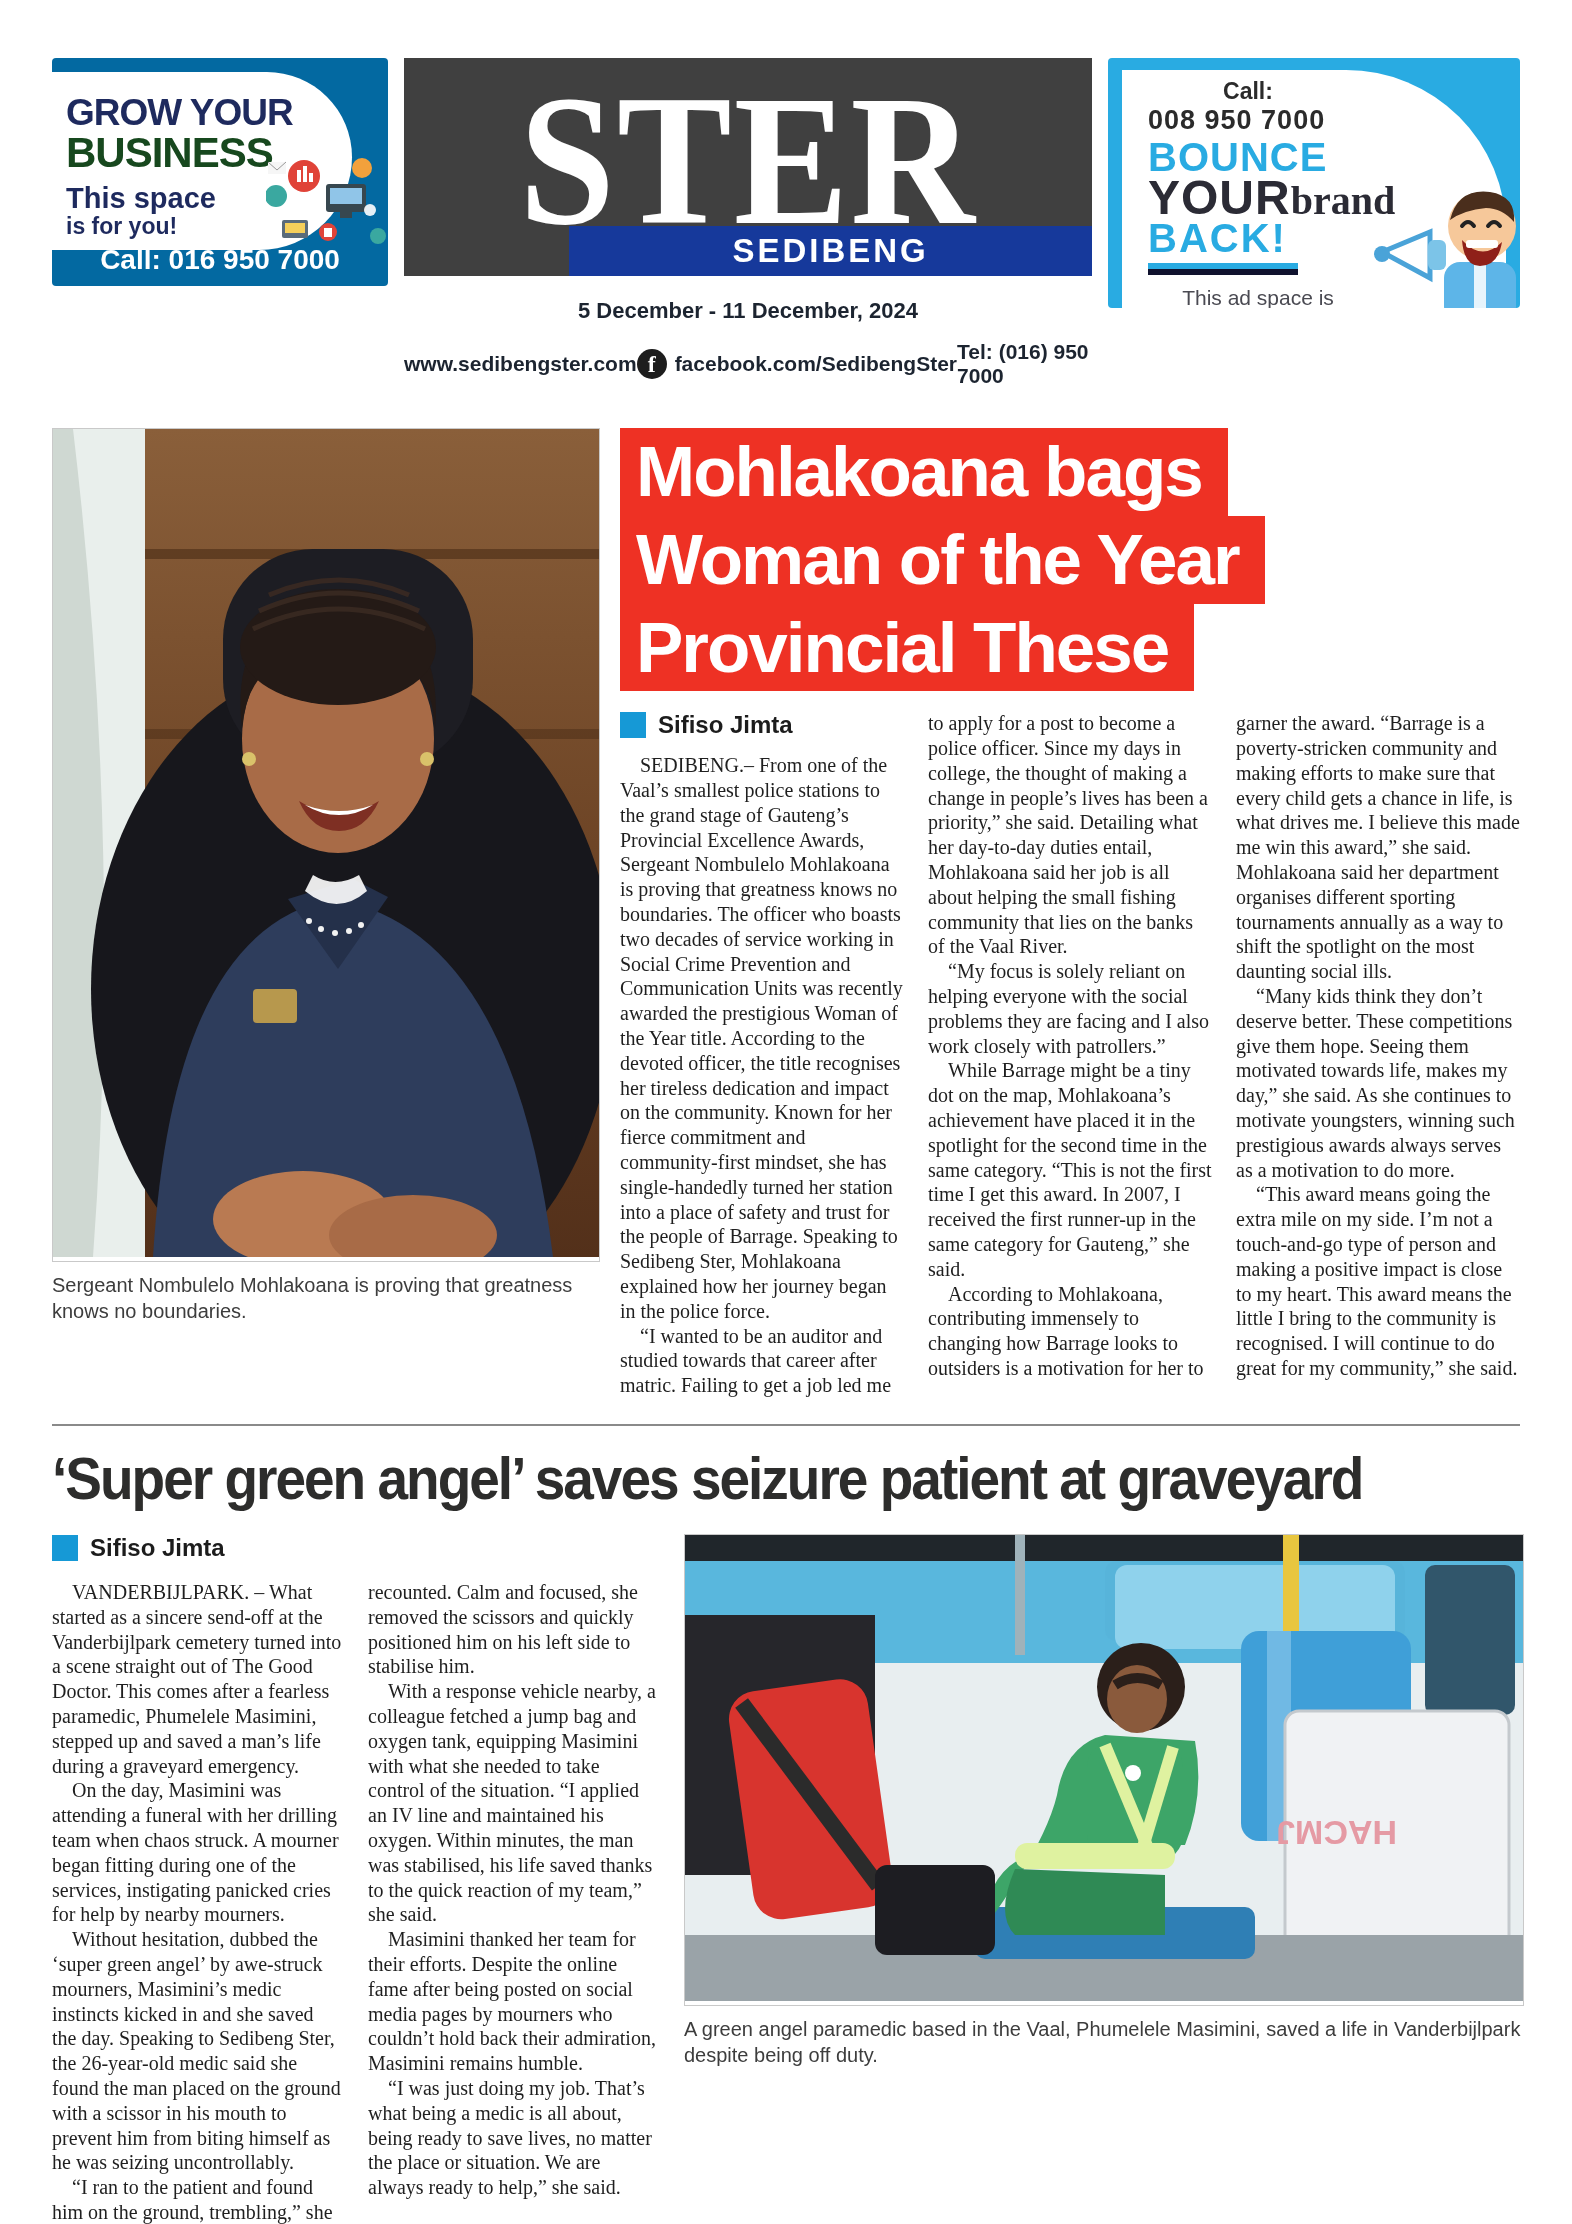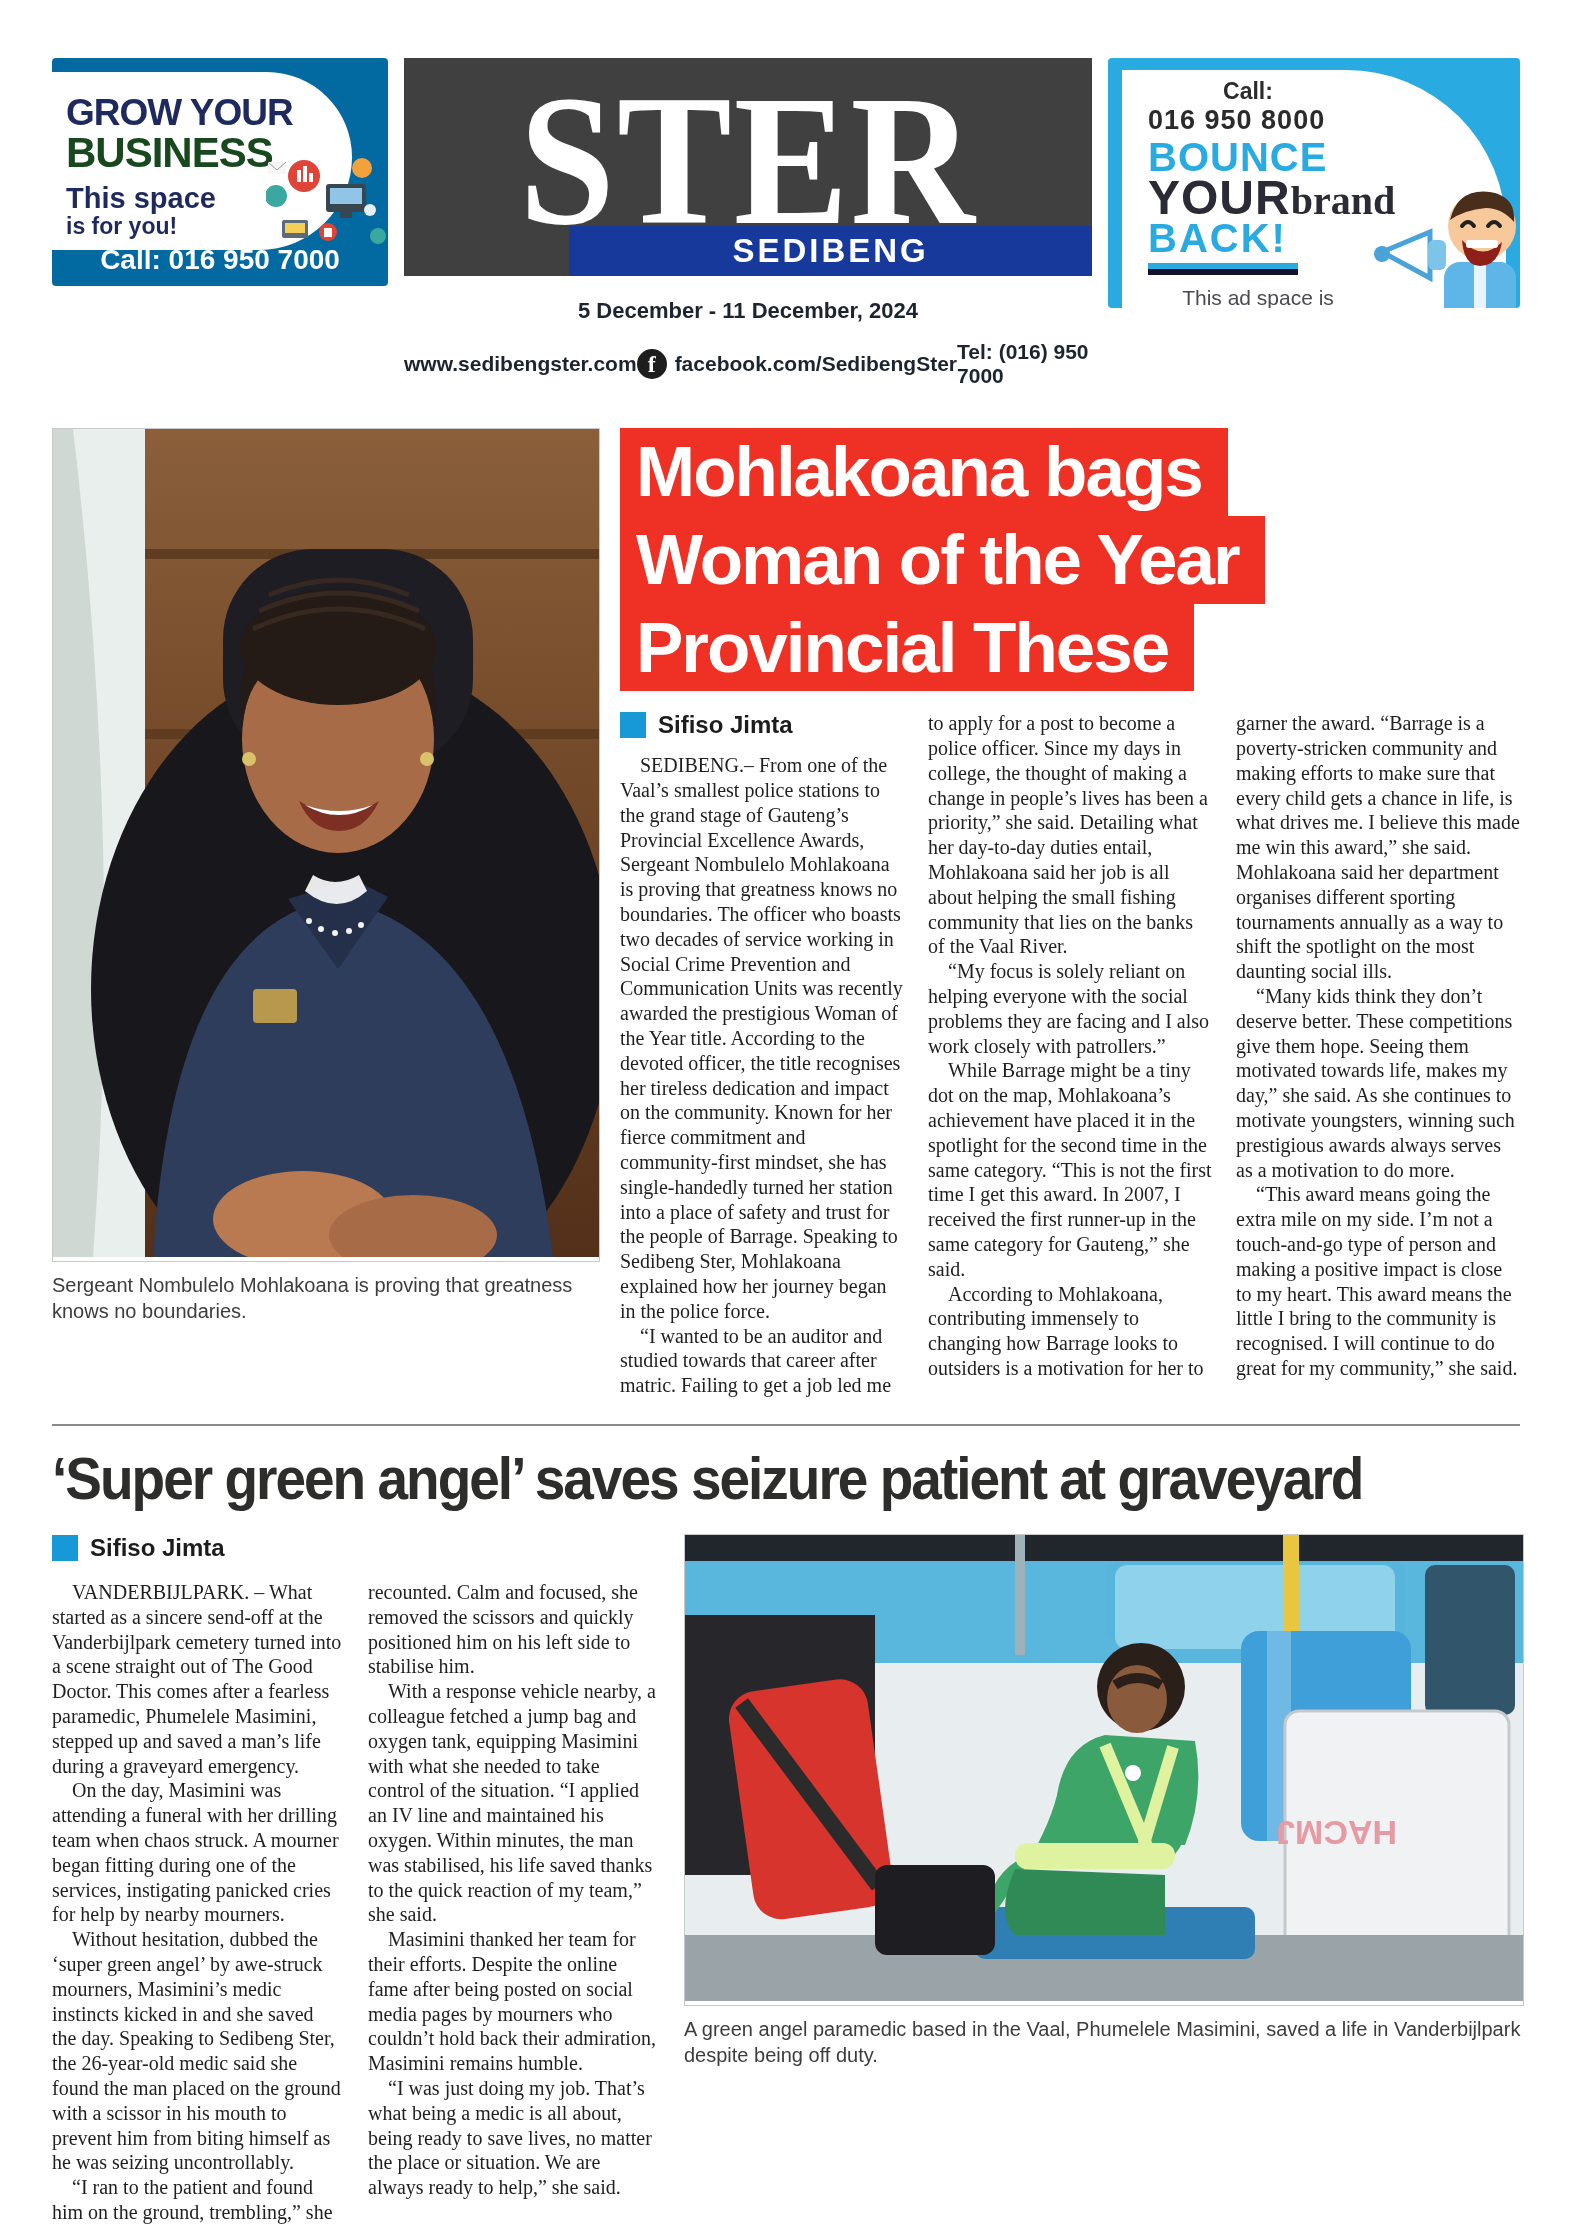--- a/index.html
+++ b/index.html
@@ -179,21 +179,21 @@
           <span class="fb-icon">f</span>
           <span>facebook.com/SedibengSter</span>
         </span>
         <span>Tel: (016) 950 7000</span>
       </div>
     </div>
 
     <div class="ad-right">
       <div class="blob">
         <div class="ar-call">Call:</div>
-        <div class="ar-phone">016 950 8000</div>
+        <div class="ar-phone">008 950 7000</div>
         <div class="ar-bounce">BOUNCE</div>
         <div class="ar-yourbrand"><span class="ar-your">YOUR</span><span class="ar-brand">brand</span></div>
         <div class="ar-back">BACK!</div>
         <div class="ar-rule"></div>
         <div class="ar-tag">This ad space is available to grow your business</div>
       </div>
       <svg class="toon" width="150" height="140" viewBox="0 0 150 140">
         <polygon points="8,78 56,58 56,104" fill="#ffffff" stroke="#4aa3d8" stroke-width="5"></polygon>
         <circle cx="8" cy="80" r="8" fill="#4aa3d8"></circle>
         <rect x="54" y="66" width="18" height="30" rx="6" fill="#7cc4e8"></rect>

